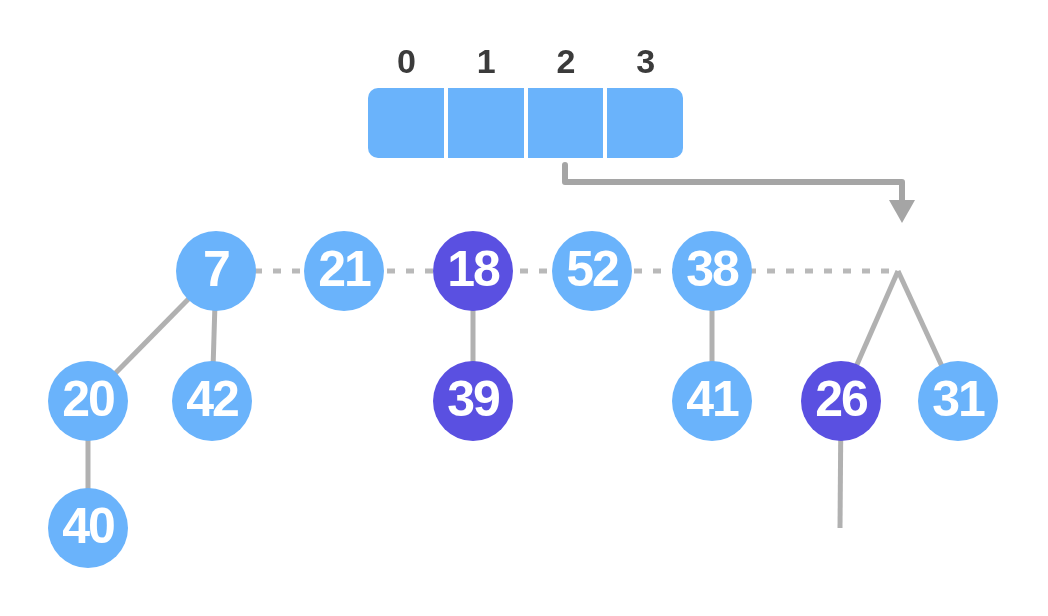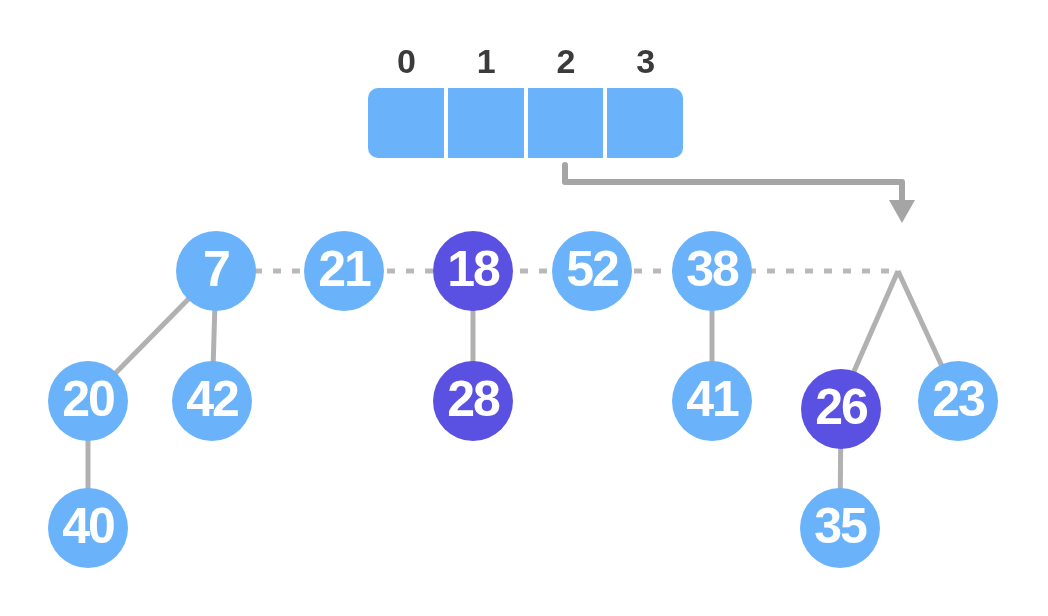--- a/index.html
+++ b/index.html
@@ -104,32 +104,29 @@
       <span class="node-value">38</span>
     </div>
 
   <div class="node light" style="left:48px;top:361px">
       <span class="node-value">20</span>
     </div>
   <div class="node light" style="left:172px;top:361px">
       <span class="node-value">42</span>
     </div>
   <div class="node dark" style="left:433px;top:361px">
-      <span class="node-value">28</span>
+      <span class="node-value">39</span>
     </div>
   <div class="node light" style="left:672px;top:361px">
       <span class="node-value">41</span>
     </div>
-  <div class="node dark" style="left:801px;top:369px">
+  <div class="node dark" style="left:801px;top:361px">
       <span class="node-value">26</span>
     </div>
   <div class="node light" style="left:918px;top:361px">
-      <span class="node-value">23</span>
+      <span class="node-value">31</span>
     </div>
 
   <div class="node light" style="left:48px;top:488px">
       <span class="node-value">40</span>
     </div>
-  <div class="node light" style="left:800px;top:488px">
-      <span class="node-value">35</span>
-    </div>
 
 </div>
 
 </body></html>

